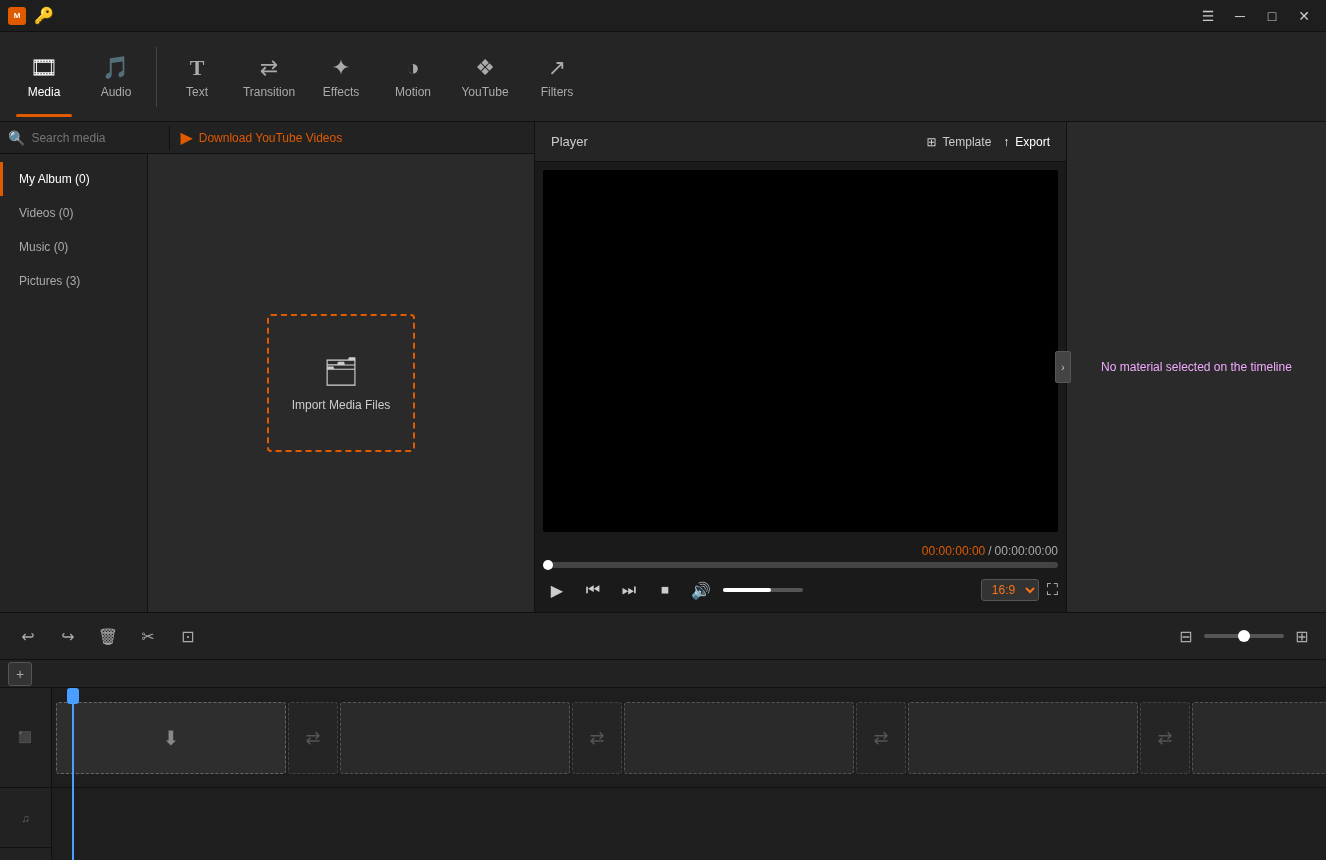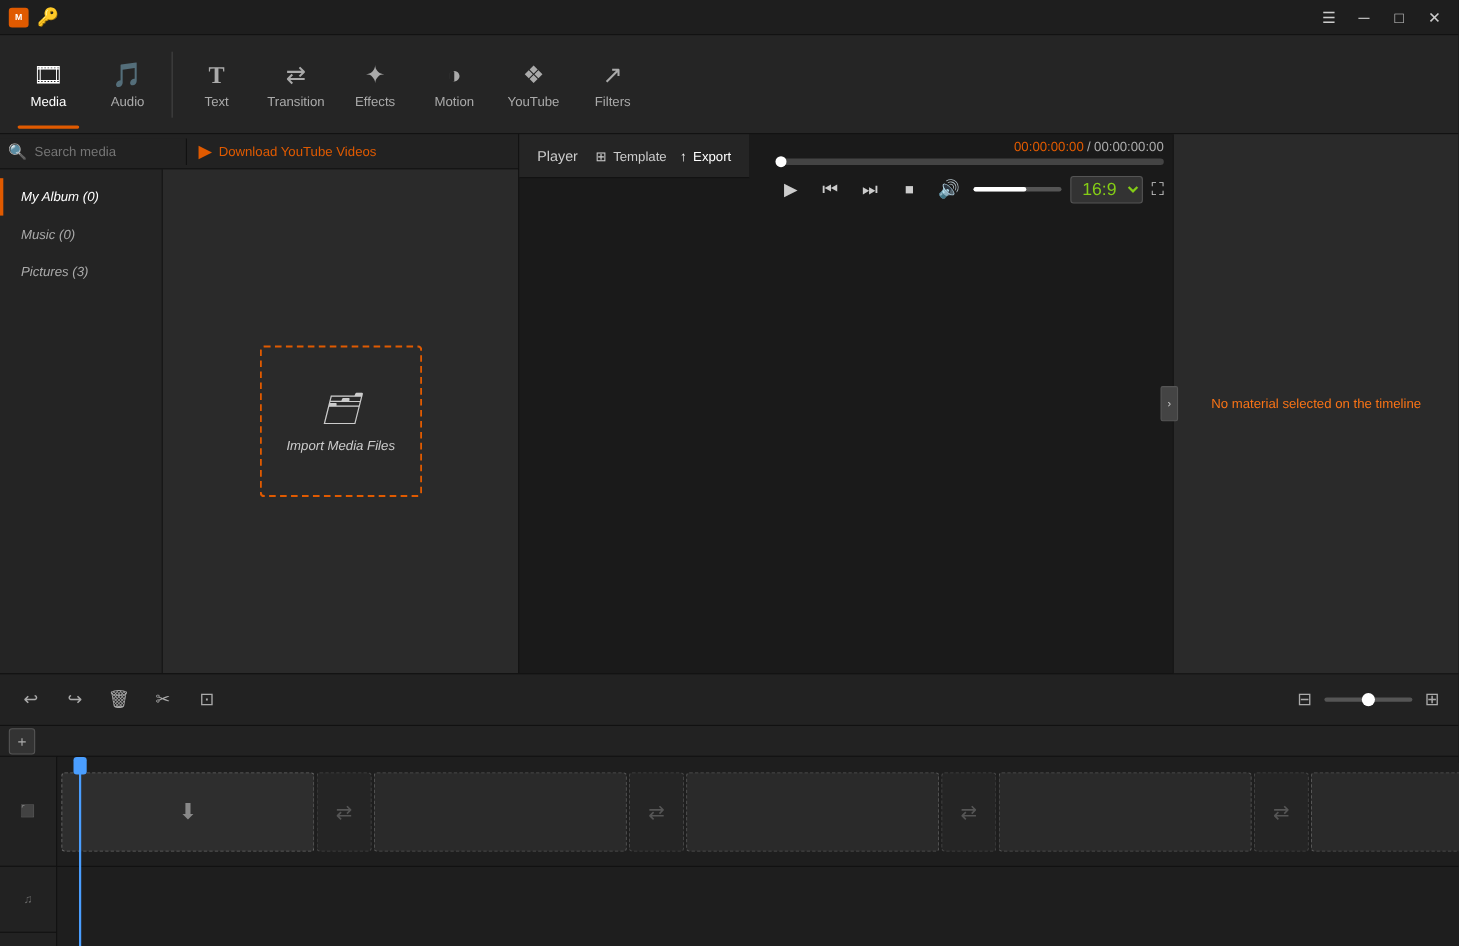--- a/index.html
+++ b/index.html
@@ -181,21 +181,21 @@
     .volume-slider {
       width: 80px; height: 4px;
       background: #555;
       border-radius: 2px;
       position: relative;
     }
     .volume-fill { width: 60%; height: 100%; background: #fff; border-radius: 2px; }
     .aspect-select {
       margin-left: auto;
       background: #333; border: 1px solid #555;
-      color: #84cc16; font-size: 16px; padding: 2px 6px;
+      color: #f97316; font-size: 12px; padding: 2px 6px;
       cursor: pointer; border-radius: 3px;
     }
     .fullscreen-btn {
       background: transparent; border: none; color: #ccc;
       cursor: pointer; font-size: 16px;
     }
 
     
     #props-panel {
       width: 260px;
@@ -216,21 +216,21 @@
       transform: translateY(-50%);
       background: #444;
       border: 1px solid #555;
       color: #ccc;
       width: 16px; height: 32px;
       cursor: pointer;
       border-radius: 2px;
       display: flex; align-items: center; justify-content: center;
       font-size: 10px;
     }
-    .no-material-text { color: #f97316; font-size: 12px; }
+    .no-material-text { color: #f0abfc; font-size: 12px; }
 
     
     #bottom-toolbar {
       height: 48px;
       background: #222;
       display: flex;
       align-items: center;
       padding: 0 12px;
       gap: 8px;
       border-top: 1px solid #111;
@@ -376,21 +376,20 @@
     #left-panel-top {
       height: 32px;
       display: flex;
       background: #222;
       border-bottom: 1px solid #111;
       align-items: center;
     }
     #left-panel-body {
       flex: 1;
       display: flex;
-      font-style: italic;
     }
 
     #player-area {
       flex: 1;
       display: flex;
     }
     #player-main {
       flex: 1;
       display: flex;
       flex-direction: column;
@@ -470,38 +469,41 @@
         </button>
       </div>
 
       <div id="left-panel-body">
 
         <div id="left-sidebar">
           <div class="sidebar-item active">
             <span>My Album (0)</span>
           </div>
           <div class="sidebar-item">
+            <span>Videos (0)</span>
+          </div>
+          <div class="sidebar-item">
             <span>Music (0)</span>
           </div>
           <div class="sidebar-item">
             <span>Pictures (3)</span>
           </div>
         </div>
 
         <div id="media-content">
           <div class="import-box">
             <span class="import-folder-icon">🗂</span>
             <span class="import-label">Import Media Files</span>
           </div>
         </div>
       </div>
     </div>
 
     <div id="player-area">
-      <div id="player-main" style="display: flex; flex-direction: row;">
+      <div id="player-main" style="display: flex; flex-direction: column;">
 
         <div id="player-header">
           <span class="player-title">Player</span>
           <div class="header-right">
             <button class="template-btn">
               <span>⊞</span>
               <span>Template</span>
             </button>
             <button class="export-btn">
               <span>↑</span>

